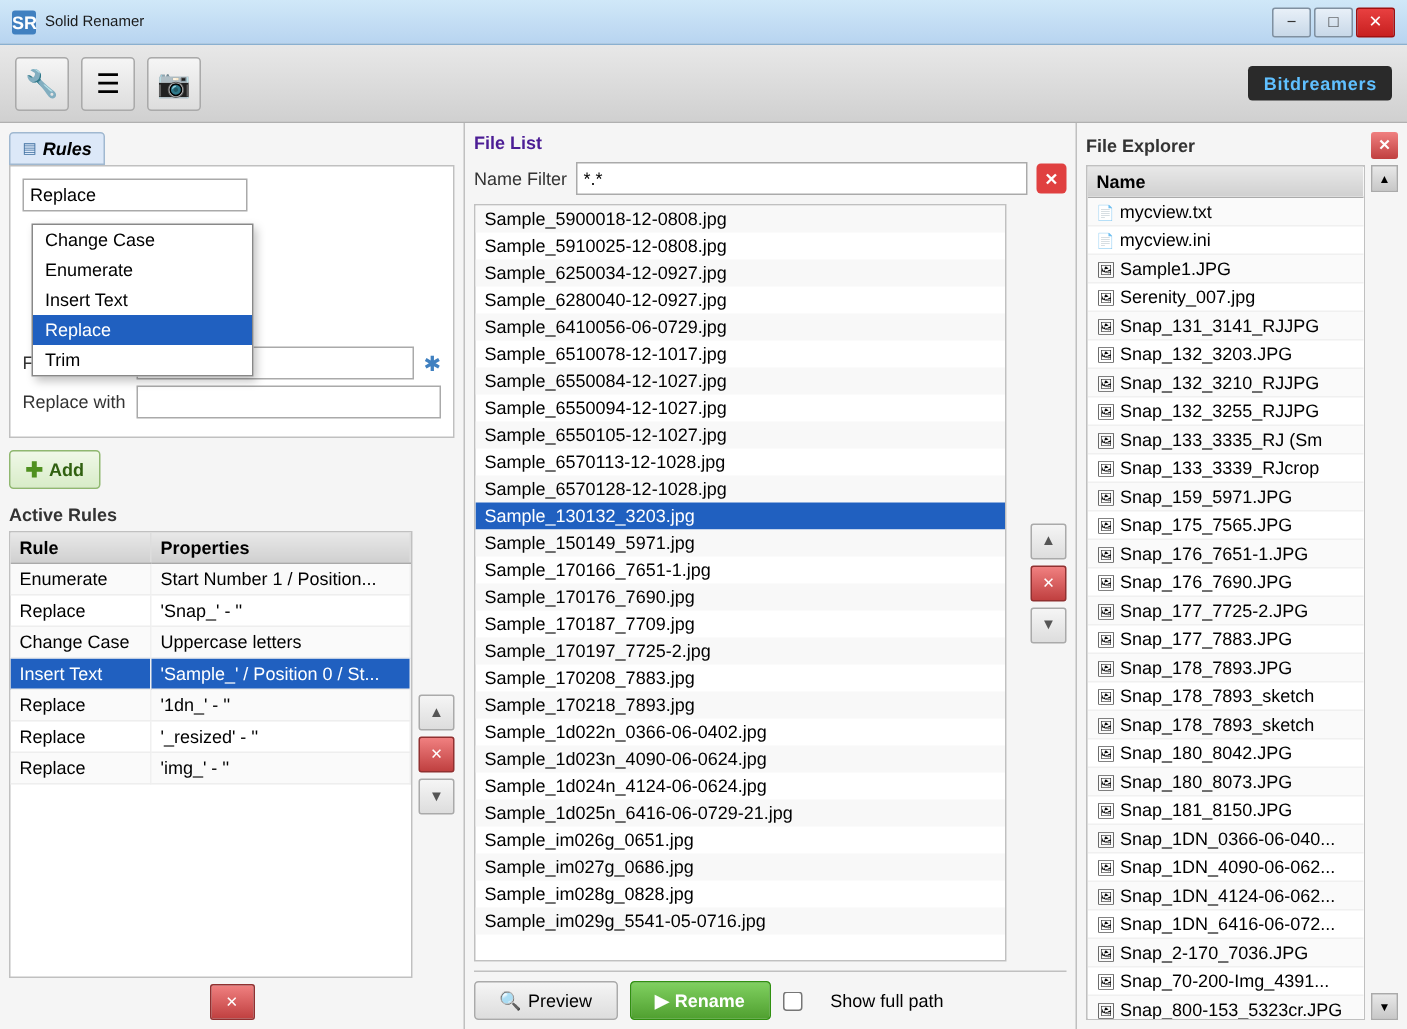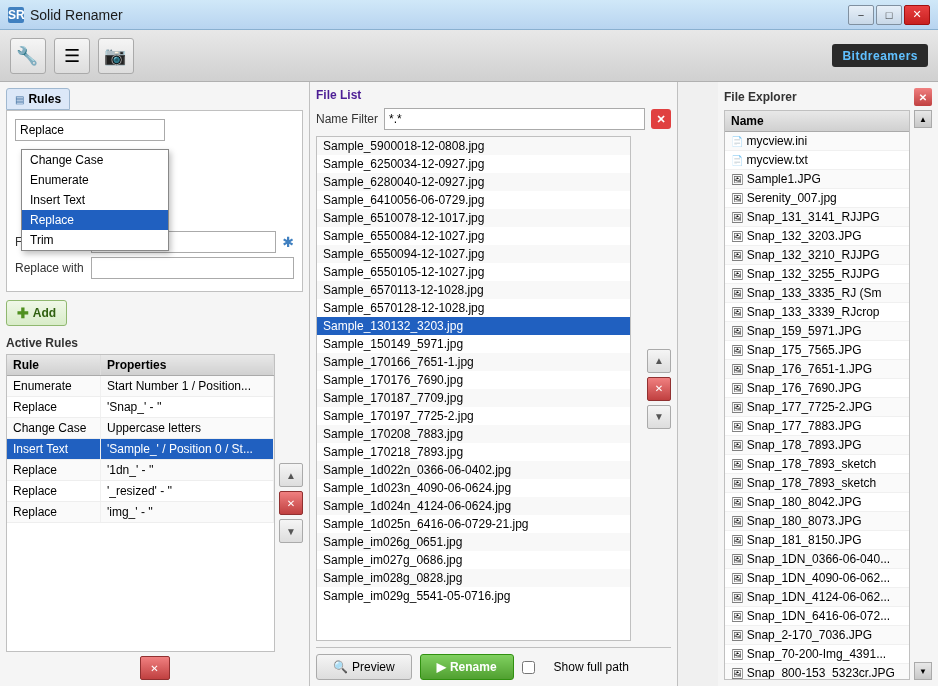--- a/index.html
+++ b/index.html
@@ -10,21 +10,21 @@
       background: linear-gradient(to bottom, #d0e8f8, #b8d4f0);
       height: 30px;
       display: flex;
       align-items: center;
       justify-content: space-between;
       padding: 0 8px;
       border-bottom: 1px solid #8ab0d0;
     }
     .title-bar-left { display: flex; align-items: center; gap: 6px; }
     .title-bar-icon { width: 16px; height: 16px; background: #4080c0; border-radius: 2px; display: flex; align-items: center; color: white; font-size: 9px; font-weight: bold; }
-    .title-bar-text { font-size: 14px; color: #1a1a1a; }
+    .title-bar-text { font-size: 10px; color: #1a1a1a; }
     .title-bar-controls { display: flex; gap: 2px; }
     .title-btn { width: 26px; height: 20px; border: 1px solid #8090a0; border-radius: 2px; background: linear-gradient(to bottom, #e8f0f8, #c8d8e8); cursor: pointer; font-size: 11px; display: flex; align-items: center; justify-content: center; color: #333; }
     .title-btn.close { background: linear-gradient(to bottom, #e84040, #c82020); color: white; border-color: #a01010; }
 
     
     .toolbar {
       background: linear-gradient(to bottom, #e8e8e8, #d0d0d0);
       height: 52px;
       display: flex;
       align-items: center;
@@ -80,21 +80,21 @@
     .filter-input { flex: 1; height: 22px; border: 1px solid #aaa; padding: 2px 4px; background: white; }
     .filter-clear { width: 20px; height: 20px; background: #e04040; border-radius: 3px; display: flex; align-items: center; justify-content: center; color: white; font-size: 11px; cursor: pointer; font-weight: bold; }
 
     .file-list-container { flex: 1; border: 1px solid #c0c0c0; background: white; overflow-y: auto; position: relative; }
     .file-list { list-style: none; }
     .file-list li { padding: 2px 6px; cursor: pointer; white-space: nowrap; overflow: hidden; text-overflow: ellipsis; }
     .file-list li:nth-child(odd) { background: #f8f8f8; }
     .file-list li.selected { background: #2060c0; color: white; }
 
     
-    .right-panel { width: 220px; background: #f5f5f5; display: flex; flex-direction: column; padding: 6px; margin-left: 40px; }
+    .right-panel { width: 220px; background: #f5f5f5; display: flex; flex-direction: column; padding: 6px; }
     .explorer-header { display: flex; align-items: center; justify-content: space-between; margin-bottom: 4px; }
     .explorer-title { font-weight: bold; color: #333; }
     .explorer-close { width: 18px; height: 18px; background: linear-gradient(to bottom, #f08080, #c04040); border-radius: 2px; display: flex; align-items: center; justify-content: center; color: white; font-size: 10px; cursor: pointer; font-weight: bold; }
     .explorer-container { border: 1px solid #c0c0c0; background: white; flex: 1; overflow-y: auto; }
     .explorer-table { width: 100%; border-collapse: collapse; }
     .explorer-table th { background: linear-gradient(to bottom, #e8e8e8, #d0d0d0); border-bottom: 1px solid #aaa; padding: 3px 6px; text-align: left; font-weight: bold; position: sticky; top: 0; }
     .explorer-table td { padding: 2px 6px; border-bottom: 1px solid #f0f0f0; white-space: nowrap; overflow: hidden; text-overflow: ellipsis; max-width: 180px; }
     .explorer-table tr:nth-child(odd) td { background: #fafafa; }
     .file-icon { font-size: 10px; margin-right: 3px; }
     .scroll-btn { width: 18px; height: 18px; background: linear-gradient(to bottom, #e8e8e8, #c8c8c8); border: 1px solid #aaa; display: flex; align-items: center; justify-content: center; font-size: 8px; cursor: pointer; }
@@ -128,21 +128,21 @@
     <span>Bit</span><span style="color:#60c0ff">dreamers</span>
   </div>
 </div>
 
 <div class="main" style="position:relative;">
 
   <div class="left-panel">
 
     <div style="display:flex; align-items:center; gap:4px; background:#dce8f8; border:1px solid #a0b8d0; border-radius:3px 3px 0 0; padding:3px 8px; width:fit-content; margin-bottom:0;">
       <span style="color:#4070a0; font-size:10px;">▤</span>
-      <span style="font-weight:bold;">Rules</span>
+      <span style="font-weight:bold;font-style:italic;">Rules</span>
     </div>
 
     <div class="rule-section">
 
       <div class="dropdown-row">
         <div style="position:relative; display:flex;">
           <select class="dropdown">
             <option>Change Case</option>
             <option>Enumerate</option>
             <option>Insert Text</option>
@@ -239,20 +239,21 @@
     <div class="filter-row">
       <span class="filter-label">Name Filter</span>
       <input class="filter-input" type="text" value="*.*" style="">
       <div class="filter-clear">✕</div>
     </div>
 
     <div style="display:flex; flex:1; gap:16px; min-height:0;">
       <div class="file-list-container">
         <ul class="file-list" id="file-list">
         <li>Sample_5900018-12-0808.jpg</li>
+            <li>Sample_5910025-12-0808.jpg</li>
             <li>Sample_6250034-12-0927.jpg</li>
             <li>Sample_6280040-12-0927.jpg</li>
             <li>Sample_6410056-06-0729.jpg</li>
             <li>Sample_6510078-12-1017.jpg</li>
             <li>Sample_6550084-12-1027.jpg</li>
             <li>Sample_6550094-12-1027.jpg</li>
             <li>Sample_6550105-12-1027.jpg</li>
             <li>Sample_6570113-12-1028.jpg</li>
             <li>Sample_6570128-12-1028.jpg</li>
             <li class="selected">Sample_130132_3203.jpg</li>
@@ -304,24 +305,24 @@
     <div style="display:flex; gap:4px; flex:1; min-height:0;">
       <div class="explorer-container">
         <table class="explorer-table">
           <thead>
             <tr>
               <th>Name</th>
             </tr>
           </thead>
           <tbody id="explorer-tbody">
           <tr>
+                <td><span class="file-icon">📄</span>mycview.txt</td>
+              </tr>
+              <tr>
                 <td><span class="file-icon">📄</span>mycview.ini</td>
-              </tr>
-              <tr>
-                <td><span class="file-icon">📄</span>mycview.txt</td>
               </tr>
               <tr>
                 <td><span class="file-icon">🖼</span>Sample1.JPG</td>
               </tr>
               <tr>
                 <td><span class="file-icon">🖼</span>Serenity_007.jpg</td>
               </tr>
               <tr>
                 <td><span class="file-icon">🖼</span>Snap_131_3141_RJJPG</td>
               </tr>

